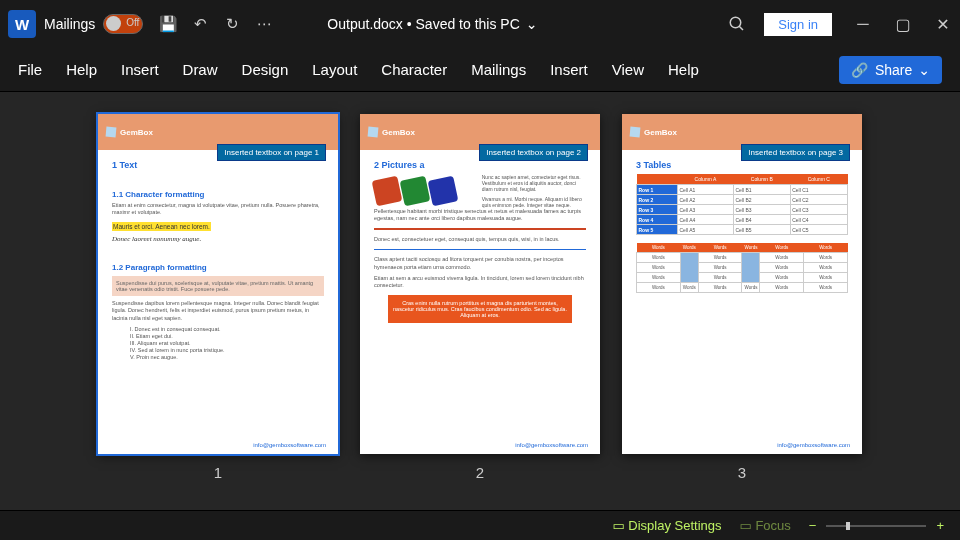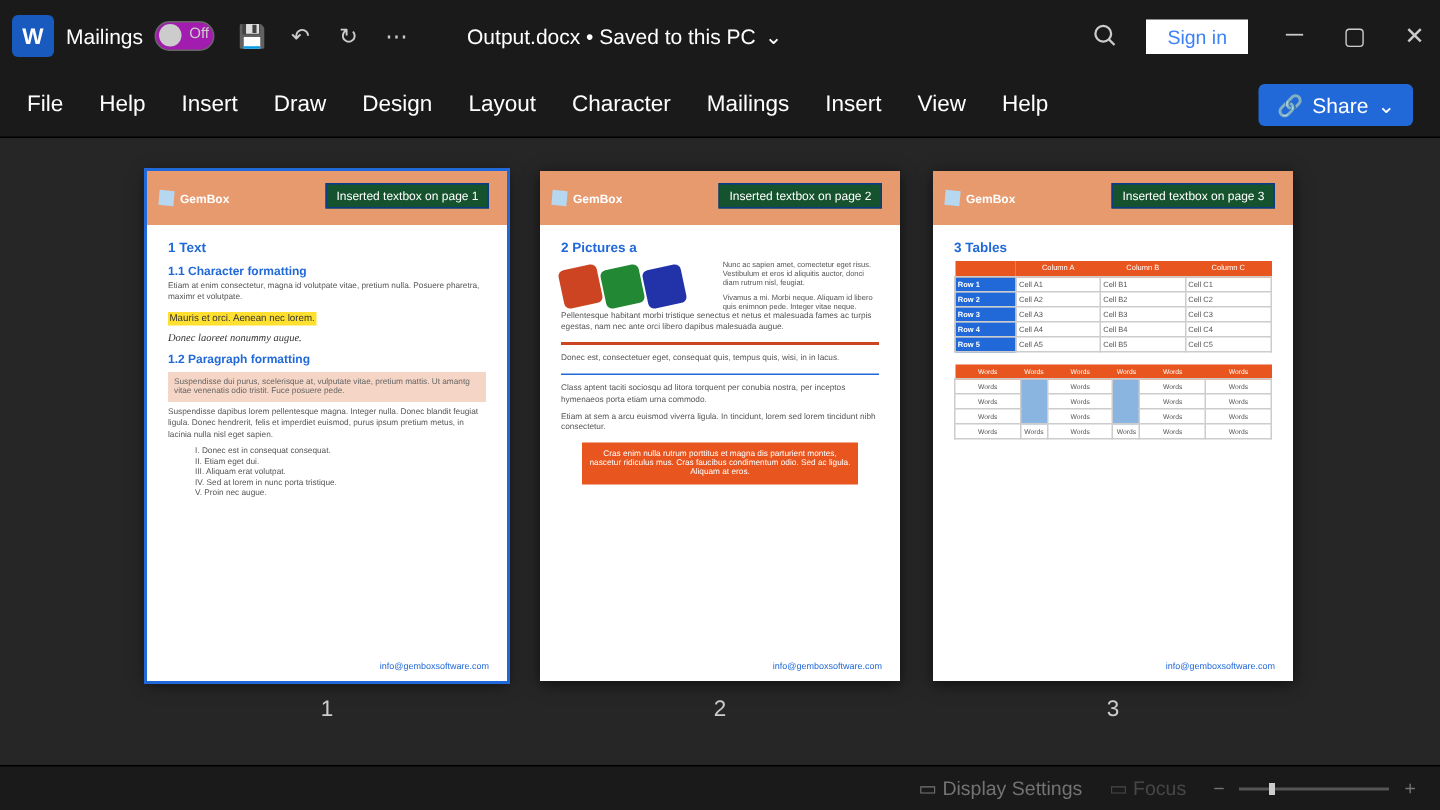--- a/index.html
+++ b/index.html
@@ -1,42 +1,42 @@
 <!DOCTYPE html>
 <html><head>
 <meta charset="utf-8">
 <style>
 *{margin:0;padding:0;box-sizing:border-box;font-family:"Segoe UI",Arial,sans-serif}
 body{background:#1a1a1a;color:#fff;width:960px;height:540px;overflow:hidden;display:flex;flex-direction:column}
 .titlebar{height:48px;background:#1a1a1a;display:flex;align-items:center;padding:0 8px;gap:8px}
 .app-icon{width:28px;height:28px;background:#185abd;border-radius:4px;display:flex;align-items:center;justify-content:center;font-weight:700;font-size:15px}
 .autosave{display:flex;align-items:center;gap:8px;font-size:14px}
-.toggle{width:40px;height:20px;background:#a21caf;border:1px solid #666;border-radius:10px;position:relative}
+.toggle{width:40px;height:20px;background:#c2410c;border:1px solid #666;border-radius:10px;position:relative}
 .toggle-knob{position:absolute;left:2px;top:1px;width:15px;height:15px;background:#ccc;border-radius:50%}
 .toggle-label{position:absolute;right:3px;top:2px;font-size:10px;color:#ccc}
 .qat{display:flex;gap:14px;margin-left:8px;align-items:center}
 .qat-btn{width:18px;height:18px;display:flex;align-items:center;justify-content:center;color:#ccc;font-size:15px;cursor:pointer}
-.doc-title{margin-left:30px;font-size:14px;display:flex;align-items:flex-end;gap:6px}
+.doc-title{margin-left:46px;font-size:14px;display:flex;align-items:flex-end;gap:6px}
 .spacer{flex:1}
 .search-icon{width:18px;height:18px;color:#ccc;margin-right:10px}
 .signin{background:#fff;color:#3b82f6;padding:4px 14px;font-size:13px;border:none}
 .win-btn{width:18px;height:18px;display:flex;align-items:center;justify-content:center;color:#ccc;margin-left:14px}
 .ribbon{height:44px;background:#1a1a1a;display:flex;align-items:center;padding:0 18px;gap:24px;border-bottom:1px solid #000}
 .tab{font-size:15px;cursor:pointer}
 .share{margin-left:auto;background:#2169d8;padding:6px 12px;border-radius:4px;font-size:14px;display:flex;align-items:center;gap:6px}
 .workspace{flex:1;background:#262626;display:flex;justify-content:center;align-items:flex-start;gap:22px;padding:22px 40px;overflow:hidden}
 .page-wrap{display:flex;flex-direction:column;align-items:center;gap:10px}
 .page{width:240px;height:340px;background:#fff;color:#333;font-size:6px;position:relative;box-shadow:0 2px 10px rgba(0,0,0,.6)}
 .page.selected{outline:2px solid #2169d8}
 .page-header{height:36px;background:#e89a6f;display:flex;align-items:center;padding:0 8px;gap:4px;color:#fff;font-size:8px;font-weight:600}
 .cube{width:10px;height:10px;background:#b5d8f0;transform:rotate(5deg)}
 .page-body{padding:10px 14px}
-.txtbox{position:absolute;top:8px;right:12px;background:#14532d;color:#fff;font-size:8px;padding:3px 6px;border:1px solid #0a3a8a}
+.txtbox{position:absolute;top:30px;right:12px;background:#0369a1;color:#fff;font-size:8px;padding:3px 6px;border:1px solid #0a3a8a}
 .h1{color:#2169d8;font-size:9px;font-weight:700;margin-bottom:4px}
-.h2{color:#2169d8;font-size:8px;font-weight:700;margin:6px 0 3px}
+.h2{color:#2169d8;font-size:8px;font-weight:700;margin:20px 0 3px}
 .para{font-size:5.5px;line-height:1.3;color:#555;margin-bottom:4px}
 .hl{background:#ffe030;color:#333;padding:1px;font-size:6.5px;display:inline-block;margin:2px 0}
 .cursive{font-style:italic;font-family:cursive;font-size:7px;color:#333;margin:2px 0}
 .peachbox{background:#f5d5c5;padding:4px;font-size:5.5px;color:#666;margin:4px 0}
 .footer{position:absolute;bottom:6px;right:12px;font-size:6px;color:#2169d8}
 .dice{display:flex;gap:2px;margin:4px 0}
 .die{width:26px;height:26px;border-radius:4px;transform:rotate(-12deg)}
 .d1{background:#c42}
 .d2{background:#283}
 .d3{background:#23a}
@@ -47,21 +47,21 @@
 .hr-red{height:1.5px;background:#c42;margin:6px 0}
 .hr-blue{height:1.5px;background:#2169d8;margin:6px 0}
 .tbl{width:100%;border-collapse:collapse;font-size:5px;margin-top:4px}
 .tbl th{background:#e8551e;color:#fff;padding:2px;font-weight:400}
 .tbl td{border:.5px solid #ccc;padding:1.5px;color:#555}
 .tbl .rh{background:#2169d8;color:#fff;font-weight:600}
 .tbl2{margin-top:8px}
 .tbl2 td,.tbl2 th{text-align:center;font-size:4.5px;padding:2px}
 .tbl2 .bar{background:#8ab5e0;width:12px}
 .page-num{color:#ccc;font-size:15px}
-.statusbar{height:30px;background:#1a1a1a;border-top:1px solid #000;display:flex;align-items:center;justify-content:flex-end;padding:0 16px;gap:18px;font-size:13px;color:#737373}
+.statusbar{height:30px;background:#1a1a1a;border-top:1px solid #000;display:flex;align-items:center;justify-content:flex-end;padding:0 16px;gap:18px;font-size:13px;color:#bef264}
 .zoom{display:flex;align-items:center;gap:10px}
 .zoom-track{width:100px;height:2px;background:#555;position:relative}
 .zoom-thumb{position:absolute;left:20%;top:-3px;width:4px;height:8px;background:#ccc}
 .list-i{font-size:5.5px;color:#555;padding-left:18px;margin-top:4px}
 .list-i div{margin-bottom:1px}
 </style>
 </head>
 <body>
 
 <div class="titlebar">

